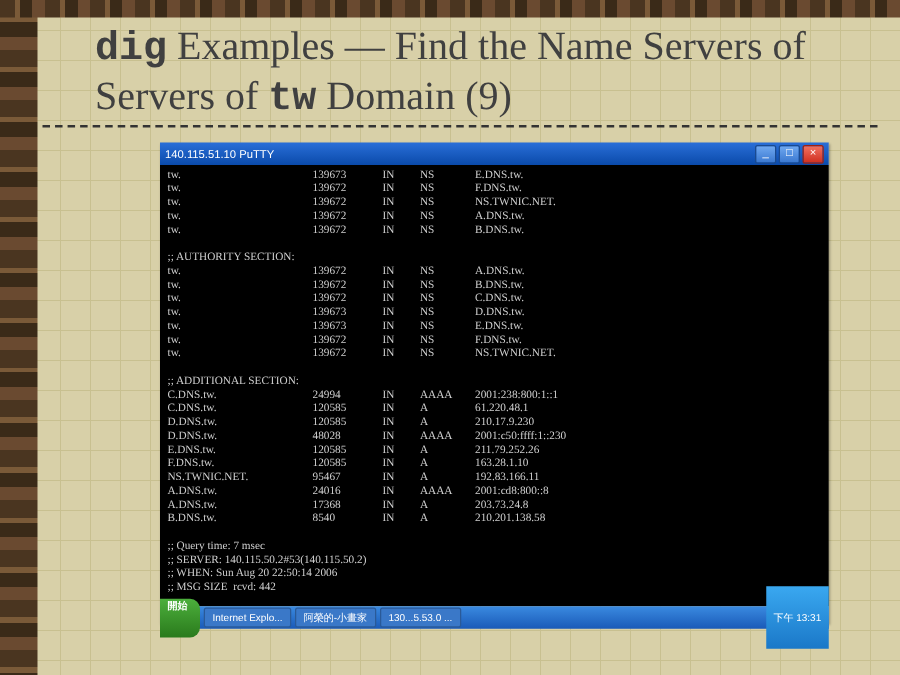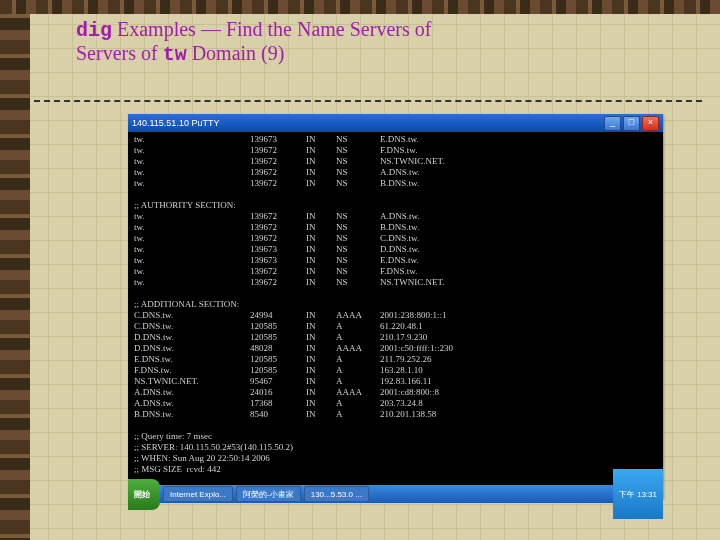--- a/index.html
+++ b/index.html
@@ -8,34 +8,34 @@
   background-image:
     linear-gradient(#c8c090 1px,transparent 1px),
     linear-gradient(90deg,#c8c090 1px,transparent 1px);
   background-size:24px 24px;
   font-family:"Times New Roman",serif;
 }
 .edge-l{position:absolute;left:0;top:0;width:30px;height:540px;
   background:repeating-linear-gradient(#4a3520 0 14px,#7a5a38 14px 18px,#3a2a18 18px 30px,#6a4a30 30px 40px)}
 .edge-t{position:absolute;left:0;top:0;width:720px;height:14px;
   background:repeating-linear-gradient(90deg,#4a3520 0 12px,#7a5a38 12px 16px,#3a2a18 16px 26px,#6a4a30 26px 36px)}
-.title{position:absolute;left:76px;top:18px;font-size:20px;color:#a21caf;line-height:1.15}
+.title{position:absolute;left:76px;top:18px;font-size:32px;color:#404040;line-height:1.15}
 .title .mono{font-family:"Courier New",monospace;font-weight:bold}
 .rule{position:absolute;left:34px;right:18px;top:100px;border-top:2px dashed #333}
 .window{position:absolute;left:128px;top:114px;width:535px;height:385px;
   box-shadow:1px 1px 2px rgba(0,0,0,.3);font-family:Tahoma,sans-serif;font-size:9px}
 .tb{height:18px;background:linear-gradient(#2a6fd8,#0a4aaa);color:#fff;display:flex;align-items:center;padding:0 4px}
 .tb .t{font-size:9px;flex:1}
 .tb .btn{width:15px;height:13px;margin-left:2px;background:linear-gradient(#6fa8f0,#3a78d0);border:1px solid #1a4a90;color:#fff;text-align:center;line-height:11px;font-size:9px;border-radius:2px}
 .tb .cx{background:linear-gradient(#f07060,#d03020);border-color:#a02010}
 .term{background:#000;color:#cfcfcf;height:349px;padding:2px 6px;font-family:Liberation Serif, serif;font-size:9px;line-height:11px;white-space:pre;overflow:hidden}
 .row span{display:inline-block}
 .c1{width:116px}.c2{width:56px}.c3{width:30px}.c4{width:44px}
 .taskbar{height:18px;background:linear-gradient(#3a8ae0,#1a5ab8);display:flex;align-items:center;color:#fff;font-size:8px}
-.start{background:linear-gradient(#4caf3c,#2a7a1c);height:31px;padding:0 10px 0 6px;display:flex;align-items:center;border-radius:0 8px 8px 0;font-weight:bold}
+.start{background:linear-gradient(#4caf3c,#2a7a1c);height:31px;padding:0 10px 0 6px;display:flex;border-radius:0 8px 8px 0;font-weight:bold}
 .tbtn{background:#3a78c8;height:14px;margin-left:3px;padding:0 6px;display:flex;align-items:center;border-radius:2px;border:1px solid #2a5a98}
 .tray{margin-left:auto;background:linear-gradient(#3aa8f0,#1a78c8);height:18px;padding:16px 6px;display:flex;align-items:center}
 </style>
 </head>
 <body>
 
 <div class="edge-l"></div>
 <div class="edge-t"></div>
 
 <div class="title">

